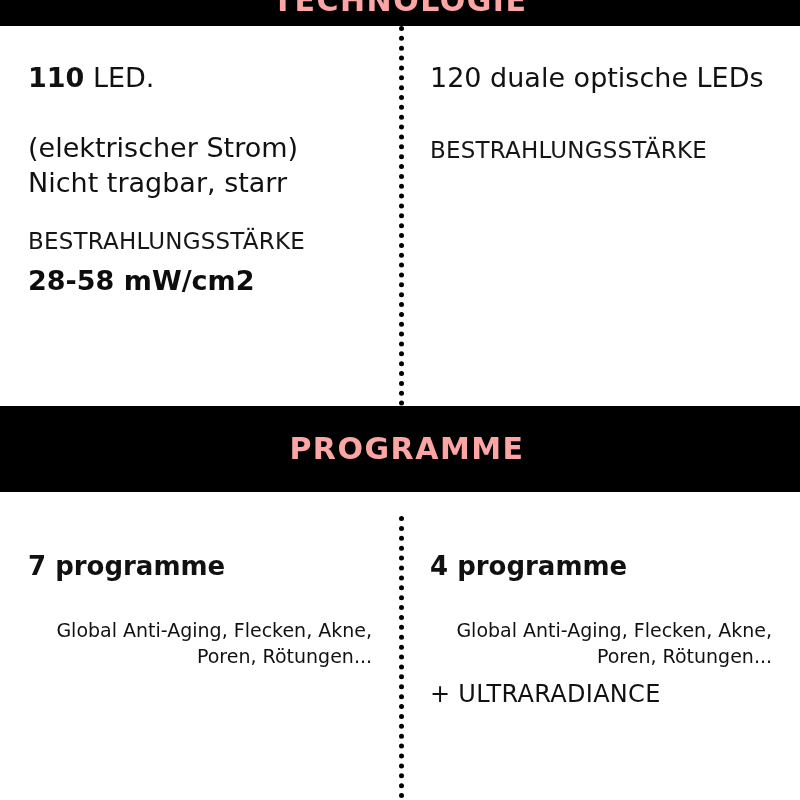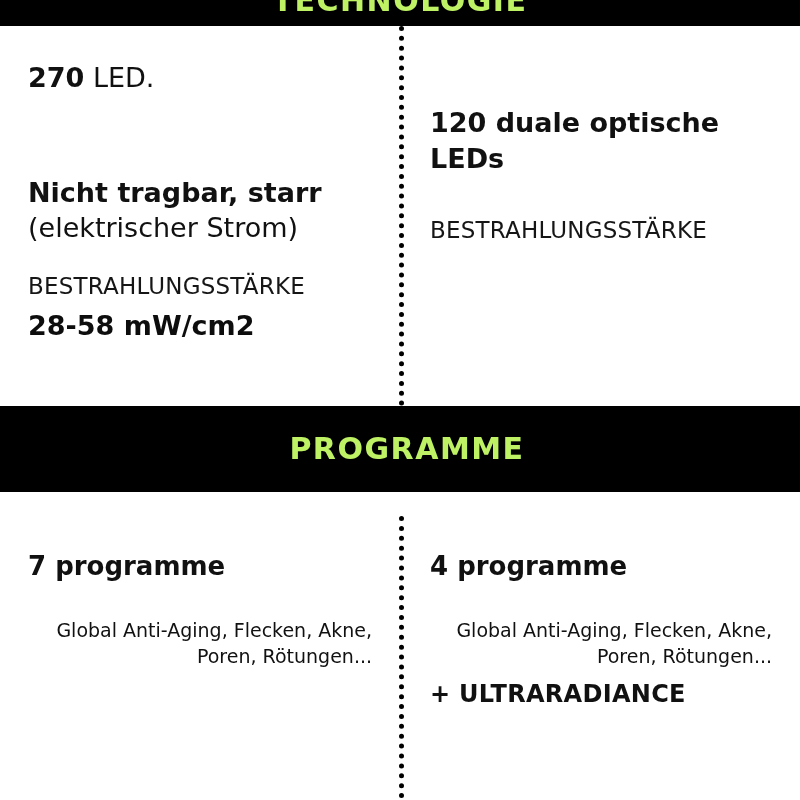--- a/index.html
+++ b/index.html
@@ -20,21 +20,21 @@
     height: 800px;
     position: relative;
     background: #ffffff;
     display: flex;
     flex-direction: column;
   }
 
   
   .section-bar {
     background: #000000;
-    color: #bef264;
+    color: #fca5a5;
     text-align: center;
     font-weight: bold;
     letter-spacing: 1.5px;
     font-size: 30px;
     line-height: 1.0;
     display: flex;
     align-items: center;
     justify-content: center;
     flex: none;
   }
@@ -85,22 +85,21 @@
   }
 
   
   .line {
     margin: 0 0 0 0;
     font-size: 27px;
     line-height: 1.32;
     color: #111111;
   }
   .line.bold {
-    font-weight: bold;
-    margin-top: 45px;
+    font-weight: normal;
   }
   .b {
     font-weight: bold;
   }
   .n {
     font-weight: normal;
   }
 
   .gap-lg { height: 34px; }
   .gap-md { height: 26px; }
@@ -128,46 +127,46 @@
   }
   .prog-body {
     font-size: 19px;
     line-height: 1.42;
     font-weight: normal;
     margin-top: 34px;
     text-align: right;
   }
   .prog-extra {
     font-size: 24px;
-    font-weight: bold;
+    font-weight: normal;
     margin-top: 10px;
     letter-spacing: 0.3px;
   }
 </style>
 </head>
 <body>
 
 <div class="sheet">
 
   <div class="section-bar top">
     <span class="bar-label">TECHNOLOGIE</span>
   </div>
 
   <div class="compare block-a">
     <div class="divider"></div>
 
     <div class="col left">
       <div class="line">
-        <span class="b">270</span><span class="n"> LED.</span>
+        <span class="b">110</span><span class="n"> LED.</span>
       </div>
 
       <div class="gap-lg"></div>
 
+      <div class="line">(elektrischer Strom)</div>
       <div class="line bold">Nicht tragbar, starr</div>
-      <div class="line">(elektrischer Strom)</div>
 
       <div class="gap-md"></div>
 
       <div class="label-caps">BESTRAHLUNGSSTÄRKE</div>
       <div class="value-strong">28-58 mW/cm2</div>
     </div>
 
     <div class="col right">
       <div class="line bold">120 duale optische LEDs</div>
 

